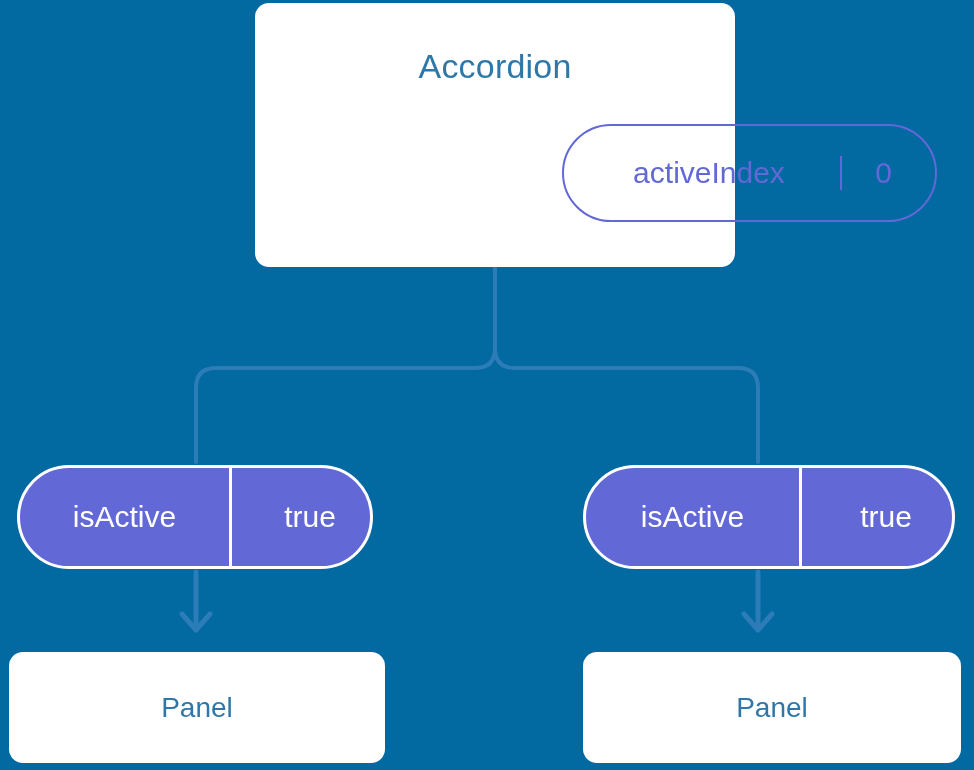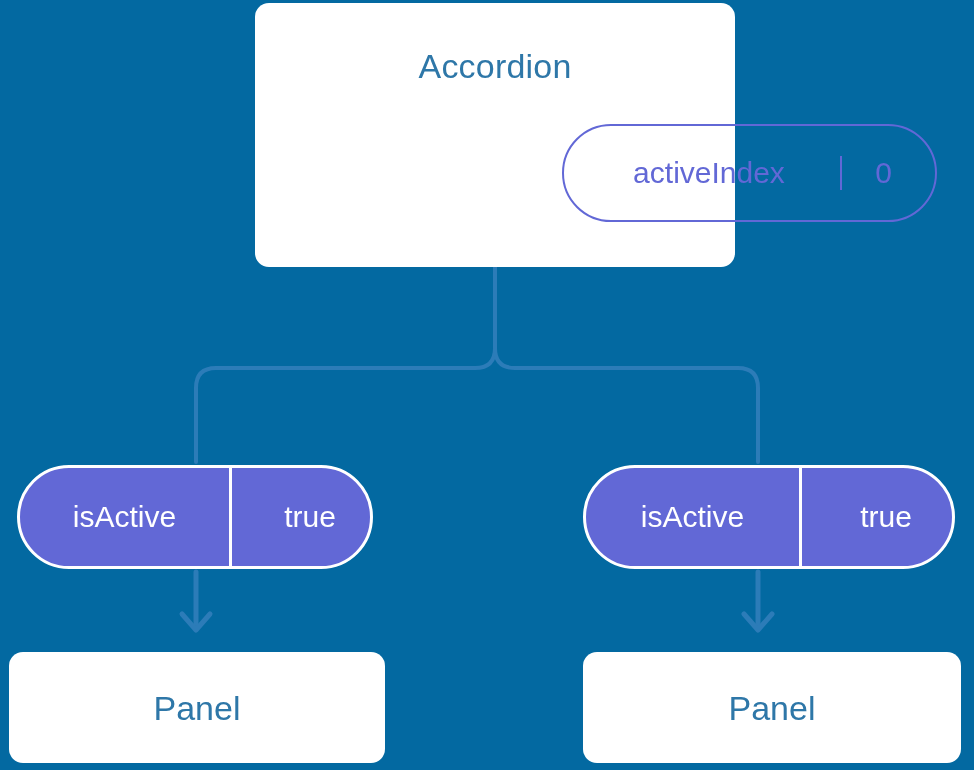--- a/index.html
+++ b/index.html
@@ -139,21 +139,21 @@
   #pill-right .pill-key { flex: 0 0 216px; }
 
   
   .panel-card {
     display: flex;
     align-items: center;
     justify-content: center;
   }
   .panel-card .card-label {
     color: #2e77a8;
-    font-size: 34px;
+    font-size: 28px;
     font-weight: 400;
     line-height: 1;
   }
   #panel-left {
     left: 9px;
     top: 652px;
     width: 376px;
     height: 111px;
   }
   #panel-right {

